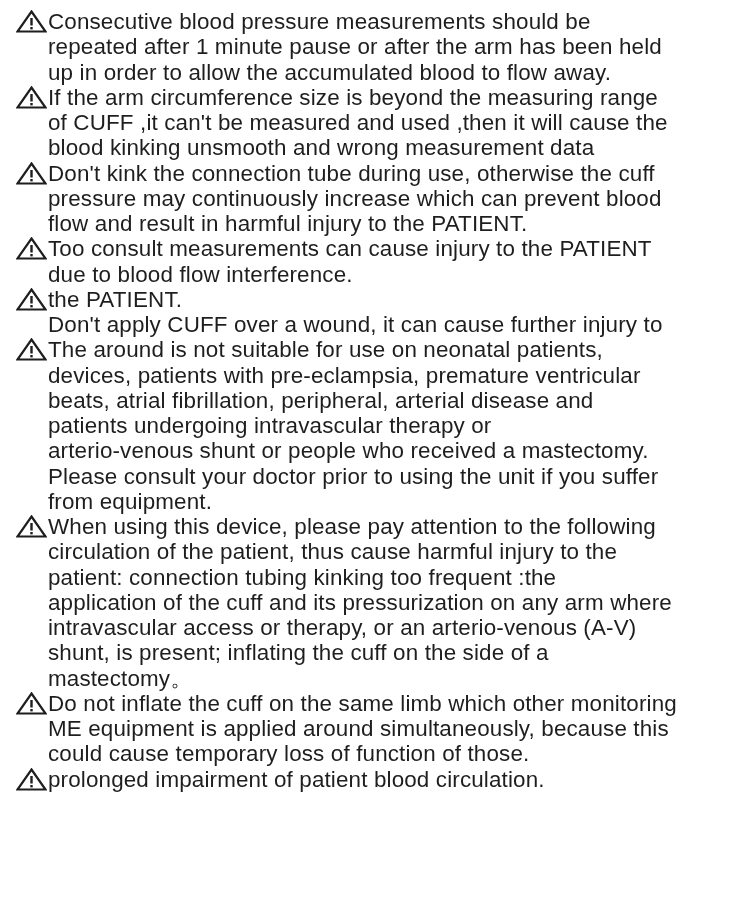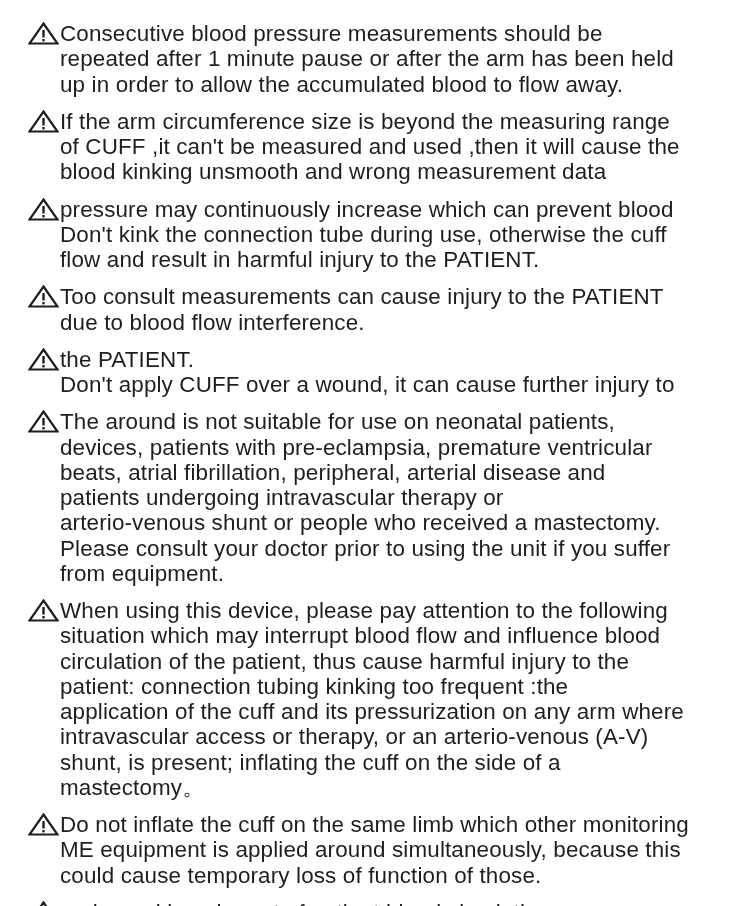--- a/index.html
+++ b/index.html
@@ -2,21 +2,21 @@
 <html><head>
 <meta charset="utf-8">
 <style>
   html, body { margin: 0; padding: 0; background: #ffffff; }
   body {
     width: 755px; height: 906px; overflow: hidden;
     font-family: "Liberation Sans", sans-serif;
     color: #1e1e1e;
   }
   .doc { position: relative; padding-top: 9px; }
-  .warning { position: relative; padding-left: 48px; margin: 12px; }
+  .warning { position: relative; padding-left: 48px; margin: 0; }
   .line {
     display: block;
     font-size: 22.4px;
     line-height: 25.25px;
     height: 25.25px;
     white-space: nowrap;
     letter-spacing: 0.15px;
   }
   .icon {
     position: absolute; left: 16px; top: 1px;
@@ -53,22 +53,22 @@
       <span class="line">blood  kinking unsmooth and wrong measurement data</span>
     </div>
     <div class="warning">
     <span class="icon">
       <svg width="31" height="23" viewBox="0 0 31 23">
         <path d="M15.5 1.5 L29.5 21.5 L1.5 21.5 Z" fill="none" stroke="#1e1e1e" stroke-width="2.2" stroke-linejoin="miter"></path>
         <rect x="14.3" y="8" width="2.4" height="7.5" fill="#1e1e1e"></rect>
         <rect x="14.3" y="17" width="2.4" height="2.4" fill="#1e1e1e"></rect>
       </svg>
     </span>
-  <span class="line">pressure may continuously increase which can prevent blood</span>
-      <span class="line">Don't kink the connection tube during use, otherwise the cuff</span>
+  <span class="line">Don't kink the connection tube during use, otherwise the cuff</span>
+      <span class="line">pressure may continuously increase which can prevent blood</span>
       <span class="line">flow and result in harmful injury to the PATIENT.</span>
     </div>
     <div class="warning">
     <span class="icon">
       <svg width="31" height="23" viewBox="0 0 31 23">
         <path d="M15.5 1.5 L29.5 21.5 L1.5 21.5 Z" fill="none" stroke="#1e1e1e" stroke-width="2.2" stroke-linejoin="miter"></path>
         <rect x="14.3" y="8" width="2.4" height="7.5" fill="#1e1e1e"></rect>
         <rect x="14.3" y="17" width="2.4" height="2.4" fill="#1e1e1e"></rect>
       </svg>
     </span>
@@ -104,21 +104,20 @@
     </div>
     <div class="warning">
     <span class="icon">
       <svg width="31" height="23" viewBox="0 0 31 23">
         <path d="M15.5 1.5 L29.5 21.5 L1.5 21.5 Z" fill="none" stroke="#1e1e1e" stroke-width="2.2" stroke-linejoin="miter"></path>
         <rect x="14.3" y="8" width="2.4" height="7.5" fill="#1e1e1e"></rect>
         <rect x="14.3" y="17" width="2.4" height="2.4" fill="#1e1e1e"></rect>
       </svg>
     </span>
   <span class="line">When using this device, please pay attention to the following</span>
-      <span class="line">situation which may interrupt blood flow and influence blood</span>
       <span class="line">circulation of the patient, thus cause harmful injury to the</span>
       <span class="line">patient: connection tubing kinking too frequent :the</span>
       <span class="line">application of the cuff and its pressurization on any arm where</span>
       <span class="line">intravascular access or therapy, or an arterio-venous (A-V)</span>
       <span class="line">shunt, is present; inflating the cuff on the side of a</span>
       <span class="line">mastectomy。</span>
     </div>
     <div class="warning">
     <span class="icon">
       <svg width="31" height="23" viewBox="0 0 31 23">

